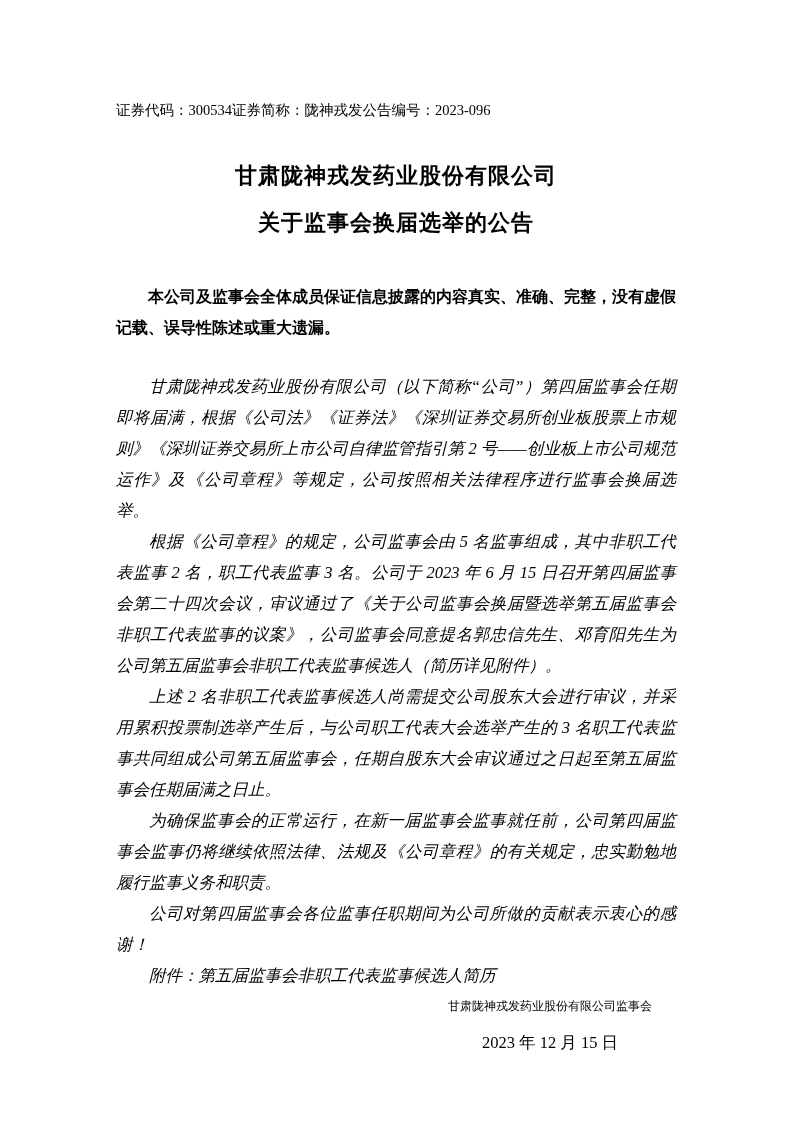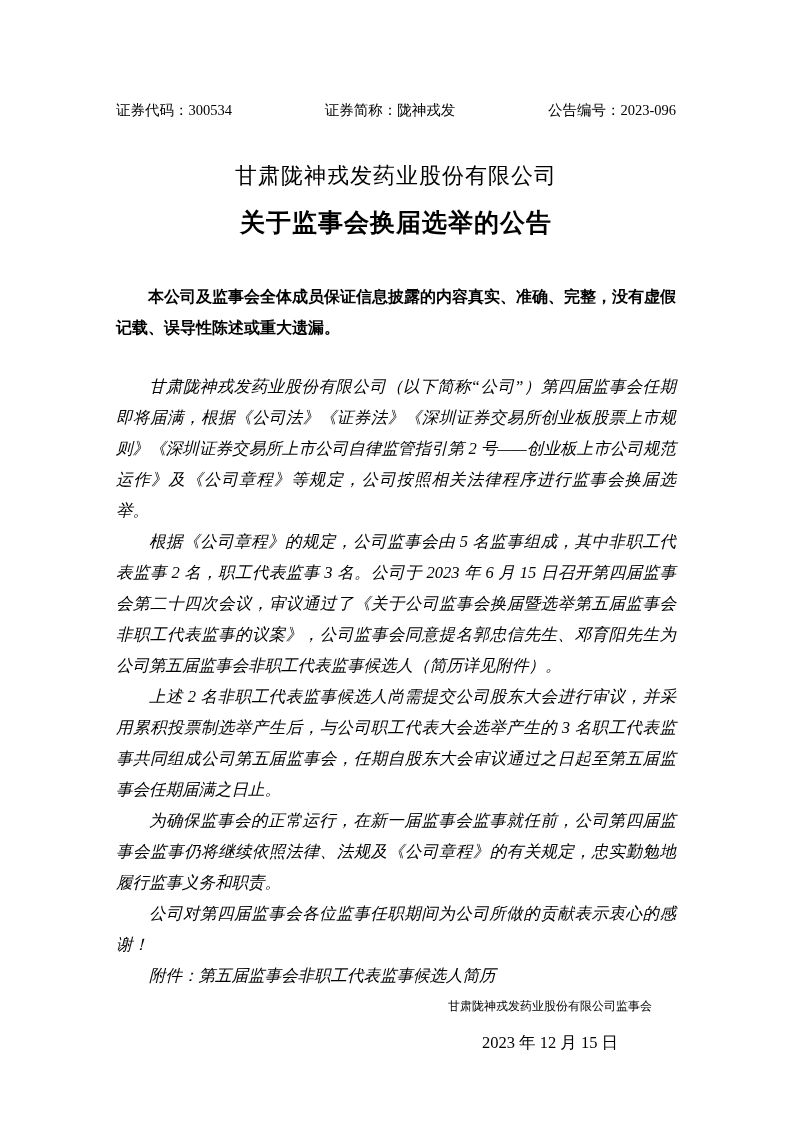--- a/index.html
+++ b/index.html
@@ -13,41 +13,40 @@
     height: 1122px;
     background: #ffffff;
     box-sizing: border-box;
     padding: 100px 117px 0 116px;
     font-family: "Liberation Serif", serif;
     color: #000000;
     overflow: hidden;
   }
   .doc-header {
     display: flex;
-    justify-content: space-between;
     align-items: baseline;
     font-size: 14.5px;
     line-height: 20px;
     white-space: nowrap;
   }
   .title-line1 {
     margin: 42px 0 0 0;
     text-align: center;
     font-family: "Liberation Sans", sans-serif;
-    font-weight: 400;
+    font-weight: 700;
     font-size: 22px;
     line-height: 28px;
     letter-spacing: 1px;
   }
   .title-line2 {
     margin: 19px 0 0 0;
     text-align: center;
     font-family: Liberation Serif, serif;
     font-weight: 700;
-    font-size: 25px;
+    font-size: 22px;
     line-height: 28px;
     letter-spacing: 1px;
   }
   .disclaimer {
     margin: 44px 0 0 0;
     font-family: "Liberation Sans", sans-serif;
     font-weight: 700;
     font-size: 16px;
     line-height: 31px;
     text-indent: 2em;

